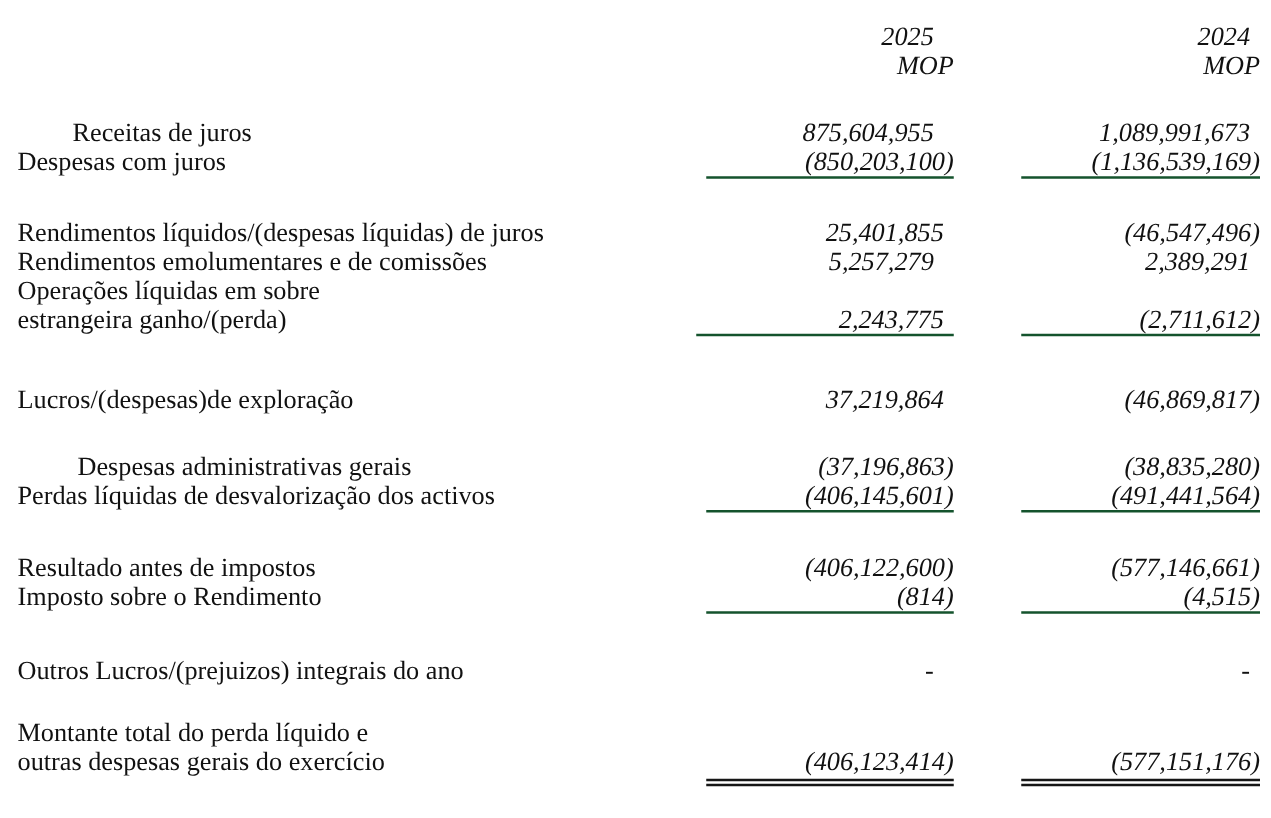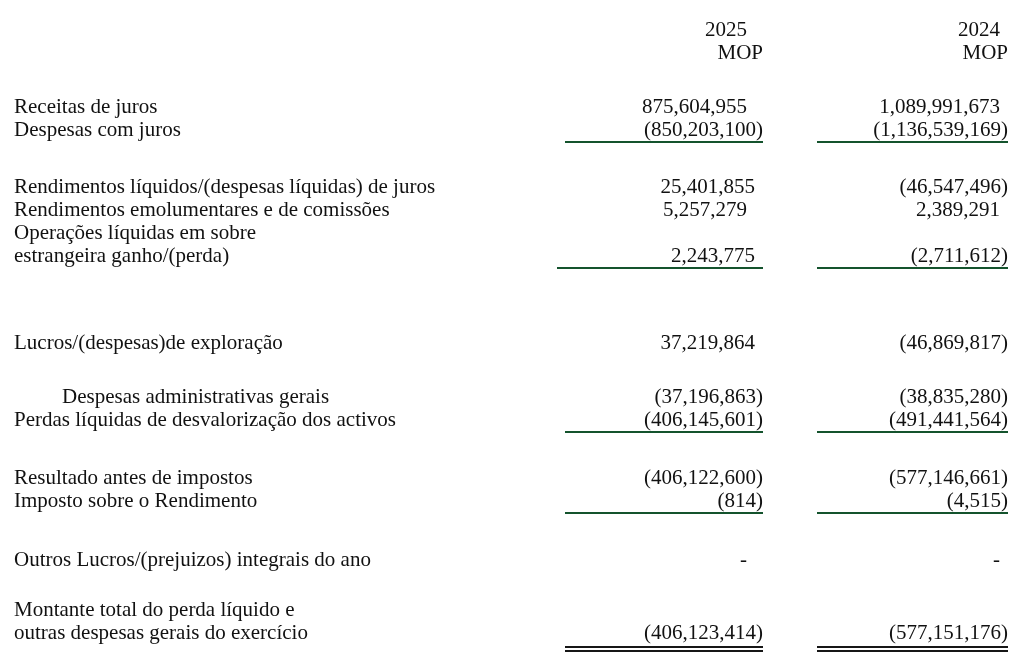--- a/index.html
+++ b/index.html
@@ -30,20 +30,21 @@
     white-space: nowrap;
     overflow: hidden;
   }
   .label.ind {
   }
   .amt {
     flex: 0 0 auto;
     width: 198px;
     text-align: right;
     white-space: nowrap;
+    font-style: italic;
   }
   .amt.c2 {
     width: 191px;
     margin-left: 54px;
     margin-right: 9px;
   }
   
   .amt.pad-paren { padding-right: 8px; }
   
   .u1 { border-bottom: 2px solid #14532d; }
@@ -59,23 +60,23 @@
   }
   .u2::after {
     content: "";
     position: absolute;
     left: 0; right: 0;
     top: 29px;
     height: 2px;
     background: #161616;
   }
   
-  .mt-receitas   { margin-top: 31px; }
+  .mt-receitas   { margin-top: 31px; padding-left: 44px; }
   .mt-rendliq    { margin-top: 32px; }
-  .mt-lucros     { margin-top: 62px; }
+  .mt-lucros     { margin-top: 39px; }
   .mt-despadm    { margin-top: 31px; padding-left: 48px; }
   .mt-resultado  { margin-top: 33px; }
   .mt-outros     { margin-top: 34px; }
   .mt-montante   { margin-top: 27px; }
 </style>
 </head>
 <body>
 
 <div class="sheet">
 

